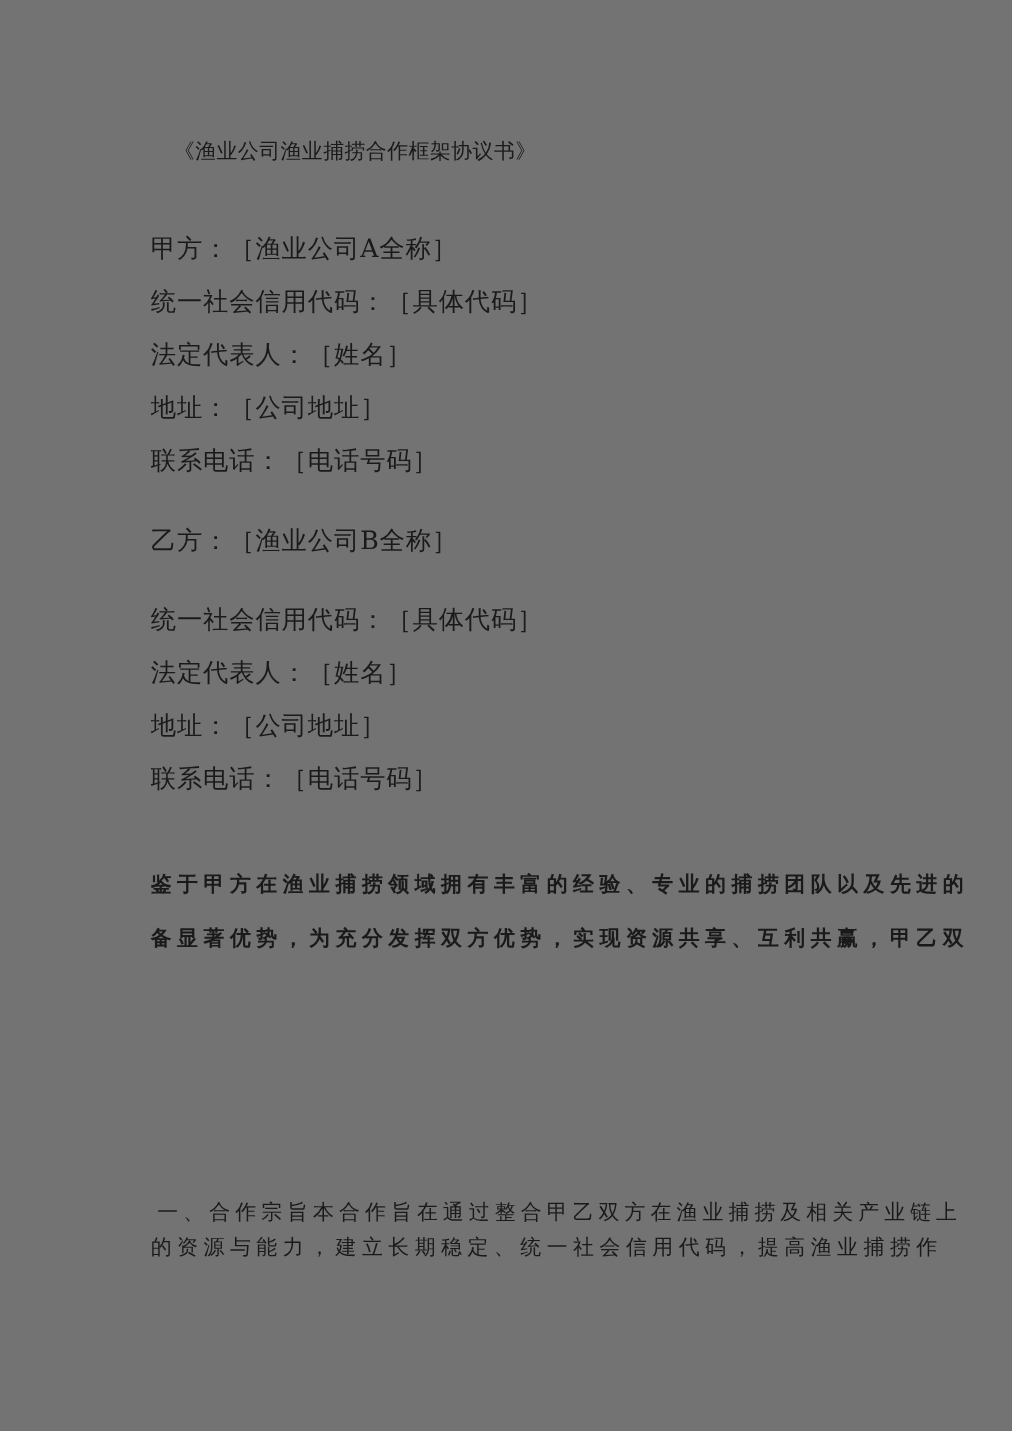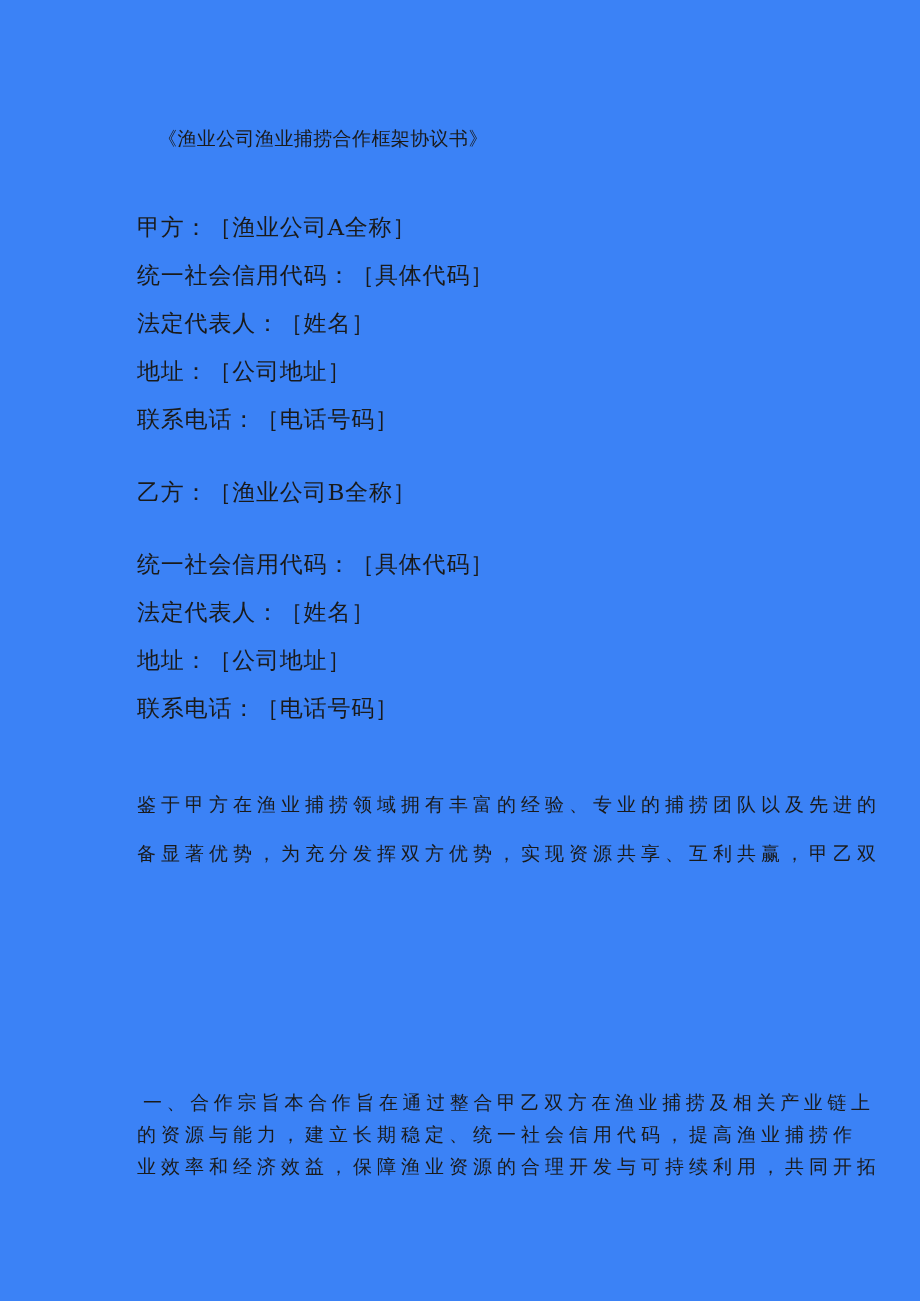--- a/index.html
+++ b/index.html
@@ -13,21 +13,21 @@
     position: relative;
     overflow: hidden;
     font-family: "DejaVu Serif", "Liberation Serif", serif;
     color: #1a1a1a;
   }
   .page {
     position: absolute;
     left: 0; top: 0;
     width: 920px;
     height: 1301px;
-    background: #3b82f6;
+    background: #737373;
   }
   .line {
     position: absolute;
     left: 137px;
     font-size: 23px;
     line-height: 24px;
     white-space: nowrap;
     letter-spacing: 0.6px;
   }
   .title {
@@ -45,20 +45,21 @@
     left: 137px;
     top: 790px;
     width: 640px;
   }
   .recital .row {
     height: 49px;
     font-size: 19px;
     line-height: 28px;
     white-space: nowrap;
     letter-spacing: 5.0px;
+    font-weight: bold;
   }
   .clause {
     position: absolute;
     left: 137px;
     top: 1088px;
     width: 640px;
     text-align: center;
   }
   .clause .row {
     height: 32px;
@@ -93,16 +94,15 @@
   </div>
 
   <div class="recital">
     <div class="row">鉴于甲方在渔业捕捞领域拥有丰富的经验、专业的捕捞团队以及先进的</div>
     <div class="row">备显著优势，为充分发挥双方优势，实现资源共享、互利共赢，甲乙双</div>
   </div>
 
   <div class="clause">
     <div class="row first">一、合作宗旨本合作旨在通过整合甲乙双方在渔业捕捞及相关产业链上</div>
     <div class="row">的资源与能力，建立长期稳定、统一社会信用代码，提高渔业捕捞作</div>
-    <div class="row">业效率和经济效益，保障渔业资源的合理开发与可持续利用，共同开拓</div>
   </div>
 
 </div>
 
 </body></html>

